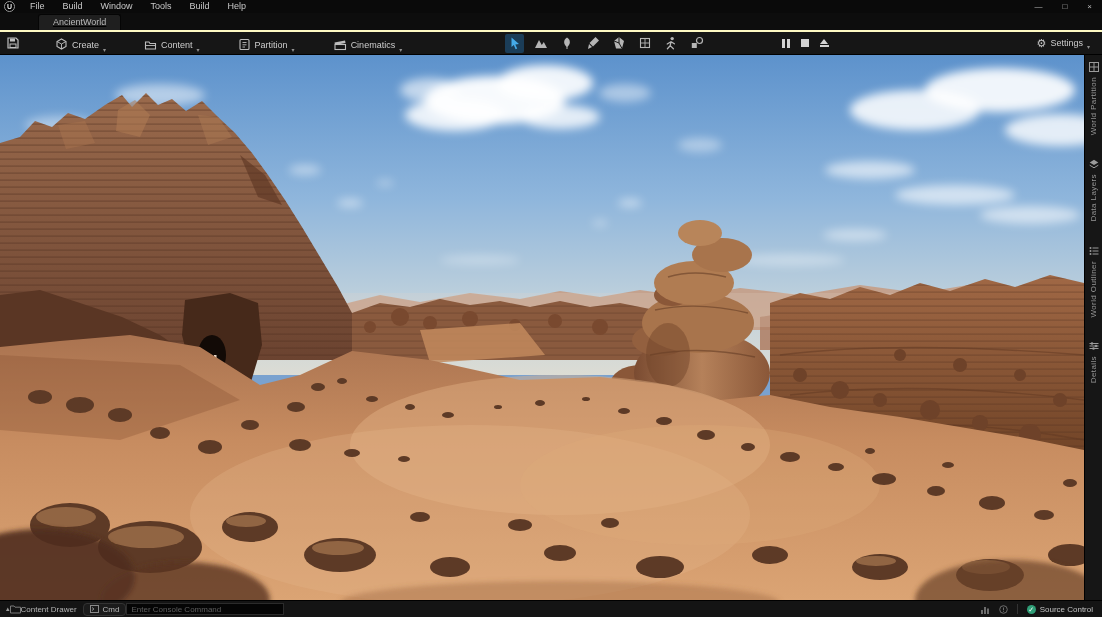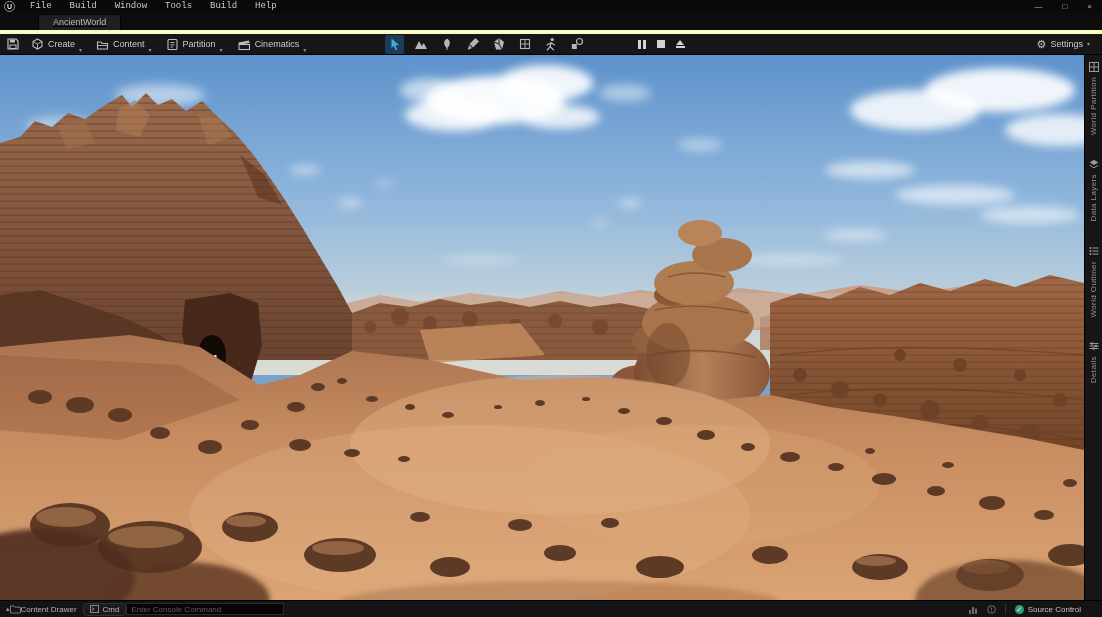--- a/index.html
+++ b/index.html
@@ -6,32 +6,32 @@
   html,body { width:1102px; height:617px; background:#000; overflow:hidden;
               font-family:"Liberation Sans", sans-serif; }
   .app { width:1102px; height:617px; display:flex; flex-direction:column; background:#0a0a0a; }
 
   
   .titlebar { height:13px; background:#0a0a0a; display:flex; align-items:center; flex:0 0 13px; }
   .logo { width:11px; height:11px; border-radius:50%; background:#000; border:1px solid #9a9a9a;
           color:#e8e8e8; font-size:7px; font-weight:bold; display:flex; align-items:center;
           justify-content:center; margin:0 6px 0 4px; }
   .menus { display:flex; }
-  .menus span { font-size:9px; color:#c9c9c9; padding:0 9px; line-height:13px; cursor:default;font-family:Liberation Mono, monospace; }
+  .menus span { font-size:9px; color:#c9c9c9; padding:0 9px; line-height:13px; cursor:default; }
   .win-controls { margin-left:auto; display:flex; align-items:center; gap:20px; padding-right:10px; }
   .win-controls span { font-size:8px; color:#bdbdbd; line-height:13px; }
 
   
   .tabrow { height:17px; background:#0d0d0d; display:flex; align-items:flex-end; padding-left:38px; flex:0 0 17px;text-decoration:underline; }
   .leveltab { background:#1f1f1f; color:#b8b8b8; font-size:9px; padding:2px 14px 3px;
               border-radius:3px 3px 0 0; border:1px solid #050505; border-bottom:none; }
 
   
-  .toolbar { height:25px; background:#161616; display:flex; align-items:center; flex:0 0 25px;
-             border-top:4px solid #fef9c3; border-bottom:1px solid #000; }
+  .toolbar { height:25px; background:#161616; display:flex; flex:0 0 25px;
+             border-top:2px solid #fef9c3; border-bottom:1px solid #000;gap:24px; }
   .tool-save { margin:0 4px 0 6px; display:flex; align-items:center; }
   .tbtn { display:flex; align-items:center; gap:4px; color:#cdcdcd; font-size:9px; height:25px;
           padding:0 7px; cursor:default; }
   .tbtn svg { flex:0 0 auto; }
   .caret { font-size:6px; color:#8f8f8f; align-self:flex-end; padding-bottom:4px; }
   .modes { display:flex; gap:7px; margin-left:72px; align-items:center; }
   .mode { width:19px; height:19px; display:flex; align-items:center; justify-content:center; border-radius:2px; }
   .mode.selected { background:rgba(38,125,196,.38); }
   .playctrl { display:flex; align-items:center; gap:11px; margin-left:52px; }
   .pause { display:flex; gap:2.5px; }
@@ -63,21 +63,21 @@
                align-items:center; font-size:8px; color:#ababab; flex:0 0 17px; }
   .sb-left { display:flex; align-items:center; padding-left:6px; }
   .expand { font-size:7px; color:#9a9a9a; }
   .sb-label { color:#b5b5b5; }
   .cmd-chip { display:flex; align-items:center; gap:4px; border:1px solid #333; background:#1b1b1b;
               padding:1px 6px; border-radius:4px; color:#b5b5b5; margin-left:6px; }
   .console-input { width:158px; height:12px; background:#050505; border:1px solid #2b2b2b;
                    color:#c0c0c0; font-size:8px; padding:0 4px; 
                    font-family:"Liberation Sans", sans-serif; }
   .console-input::placeholder { color:#5f5f5f; }
-  .sb-right { margin-left:auto; display:flex; align-items:center; gap:9px; padding-right:21px; }
+  .sb-right { margin-left:auto; display:flex; align-items:center; gap:9px; padding-right:9px; }
   .sb-sep { width:1px; height:10px; background:#333; }
   .sc { display:flex; align-items:center; gap:4px; color:#c3c3c3; }
   .sc-check { width:9px; height:9px; border-radius:50%; background:#2f9e77; color:#fff; font-size:7px;
               line-height:9px; display:flex; align-items:center; justify-content:center; }
   .dimicon { opacity:.75; display:flex; }
 </style>
 </head>
 <body>
 
 <div class="app">

